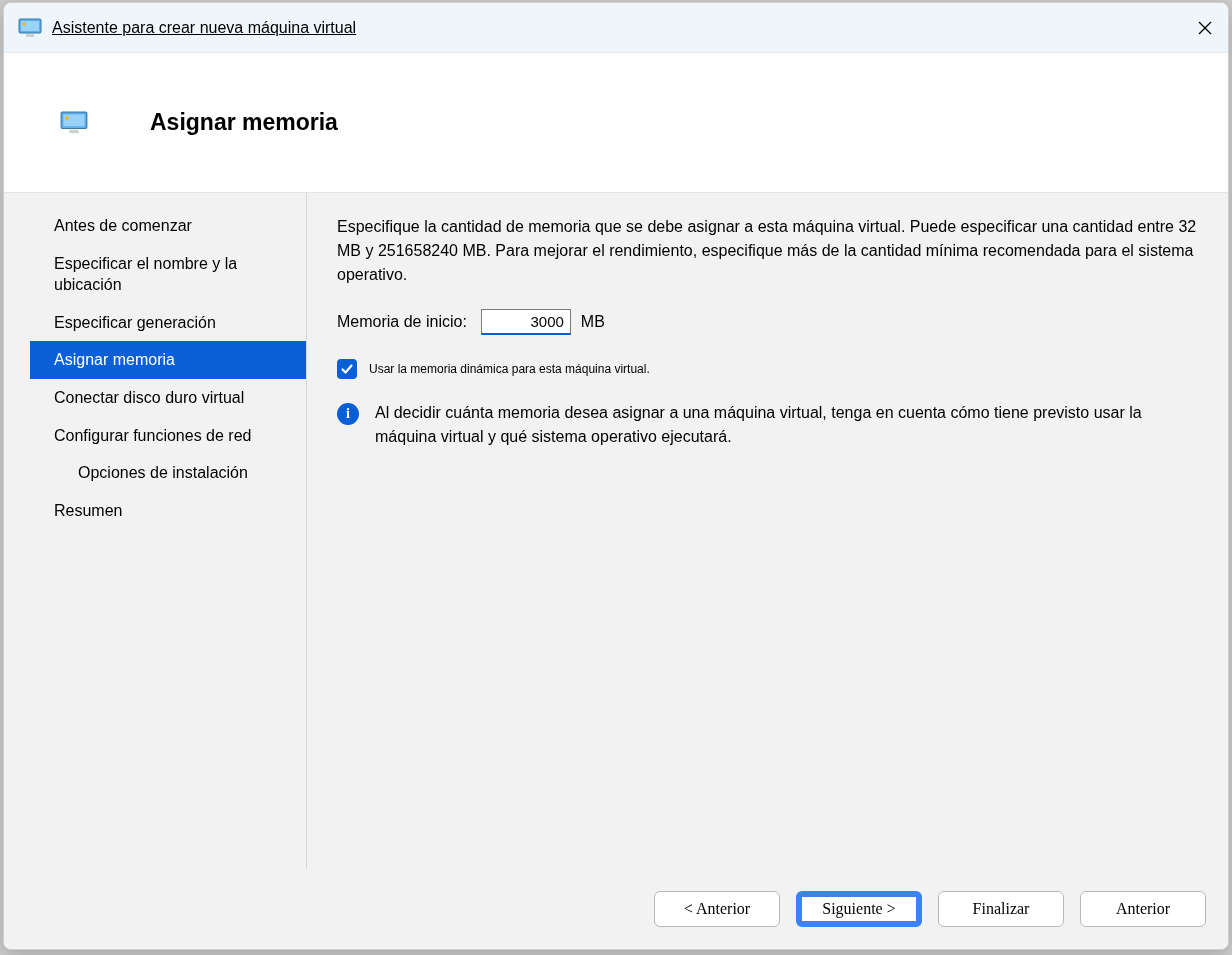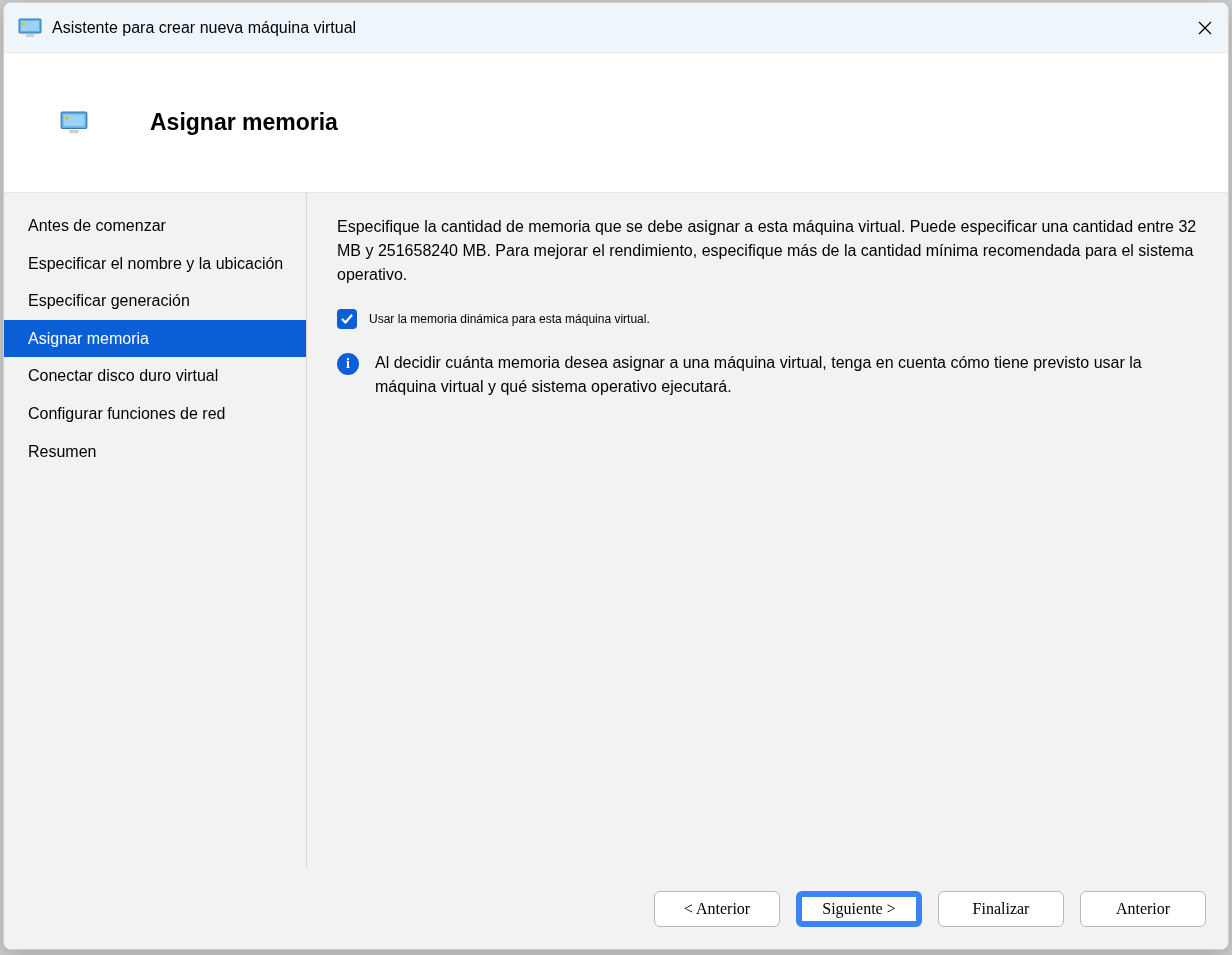--- a/index.html
+++ b/index.html
@@ -37,20 +37,21 @@
     .titlebar-icon {
       width: 24px;
       height: 20px;
       margin-right: 10px;
       flex-shrink: 0;
     }
     .titlebar-title {
       font-size: 16px;
       color: #000;
       flex: 1;
+      text-decoration: underline;
     }
     .titlebar-close {
       width: 46px;
       height: 50px;
       display: flex;
       align-items: center;
       justify-content: center;
       cursor: pointer;
       border-radius: 0 8px 0 0;
     }
@@ -80,20 +81,21 @@
       flex: 1;
       display: flex;
       background: #f2f2f2;
       overflow: hidden;
     }
 
     .sidebar {
       width: 303px;
       padding-top: 14px;
       border-right: 1px solid #d8d8d8;
+      padding-left: 26px;
     }
     .sidebar-item {
       padding: 8px 12px 8px 24px;
       font-size: 16px;
       line-height: 1.35;
       cursor: pointer;
       color: #000;
     }
     .sidebar-item.indent { padding-left: 48px; }
     .sidebar-item.active {
@@ -251,27 +253,33 @@
   <div class="body">
 
     <div class="sidebar" id="sidebar">
 
     <div class="sidebar-item">Antes de comenzar</div>
         <div class="sidebar-item">Especificar el nombre y la ubicación</div>
         <div class="sidebar-item">Especificar generación</div>
         <div class="sidebar-item active">Asignar memoria</div>
         <div class="sidebar-item">Conectar disco duro virtual</div>
         <div class="sidebar-item">Configurar funciones de red</div>
+        <div class="sidebar-item indent">Opciones de instalación</div>
         <div class="sidebar-item">Resumen</div>
       </div>
 
     <div class="content">
 
       <div class="desc">Especifique la cantidad de memoria que se debe asignar a esta máquina virtual. Puede especificar una cantidad entre 32 MB y 251658240 MB. Para mejorar el rendimiento, especifique más de la cantidad mínima recomendada para el sistema operativo.</div>
 
+      <div class="row-mem">
+        <span class="row-mem-label">Memoria de inicio:</span>
+        <input class="row-mem-input" type="text" value="3000" style="">
+        <span class="row-mem-unit">MB</span>
+      </div>
 
       <div class="row-chk">
         <span class="chkbox">
           <svg viewBox="0 0 14 14">
             <polyline points="2.5,7.5 5.5,10.5 11.5,3.5" fill="none" stroke="#fff" stroke-width="2.2" stroke-linecap="round" stroke-linejoin="round"></polyline>
           </svg>
         </span>
         <span class="chk-label">Usar la memoria dinámica para esta máquina virtual.</span>
       </div>
 

